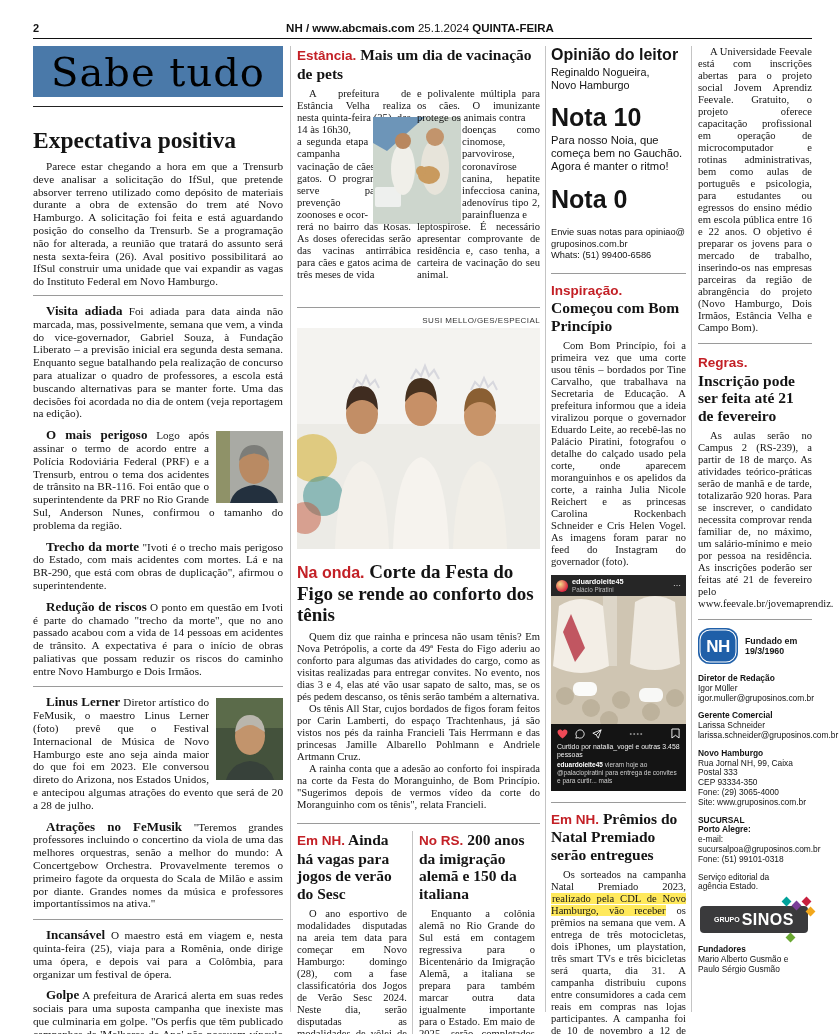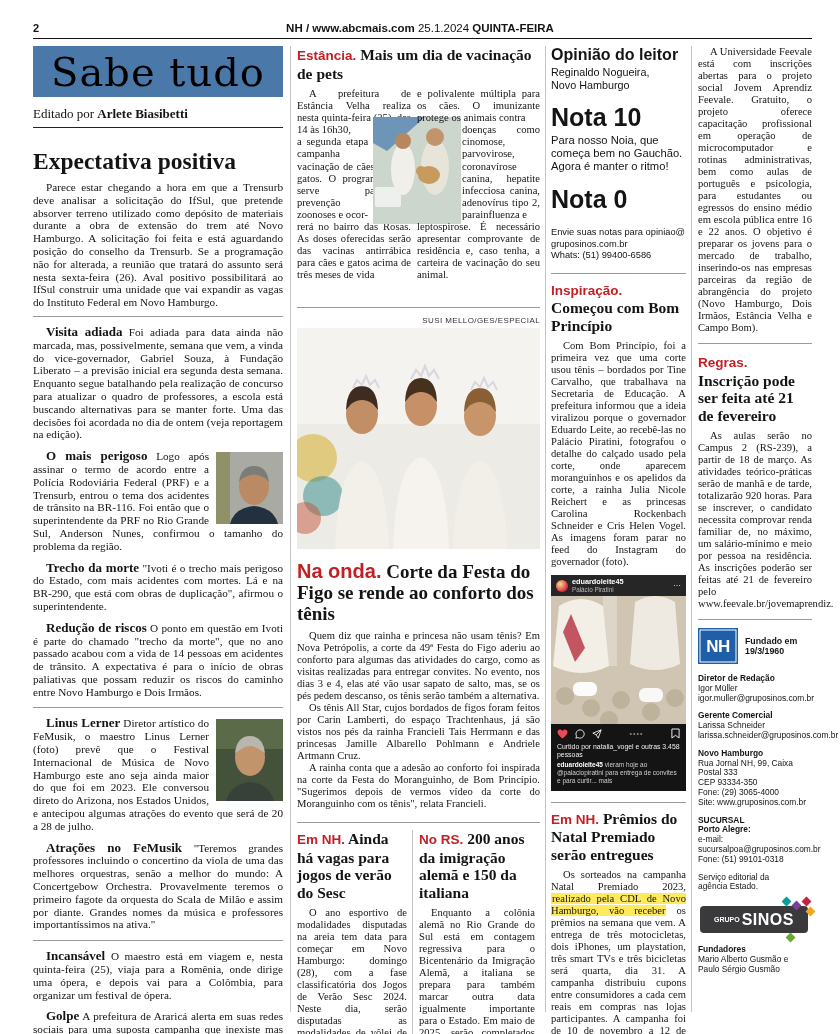--- a/index.html
+++ b/index.html
@@ -37,21 +37,21 @@
   .body1{font:400 11.2px/12.8px "Liberation Serif",serif; text-align:justify;}
   p.item{font:400 11.2px/12.8px "Liberation Serif",serif; text-align:justify; text-indent:13px; margin:9px 0;}
   p.item b.head{font:700 13px/12.8px "Liberation Serif",serif;}
   .fr{float:right; margin:2px 0 2px 7px;}
 
   
   h2.art{font:700 15.5px/17.5px "Liberation Serif",serif; margin-bottom:6px;}
   h2.art .kick, h2.big .kick{color:var(--red); font-family:"Liberation Sans",sans-serif; font-weight:700;}
   h2.art .kick{font-size:13.5px;}
   h2.big{font:700 19px/21px "Liberation Serif",serif; margin-bottom:6px;}
-  h2.big .kick{font-size:20px;}
+  h2.big .kick{font-size:16px;}
   .body2{font:400 10.6px/12px "Liberation Serif",serif; text-align:justify;}
   .body2 p{text-indent:12px;}
 
   
   .vacwrap{position:relative; height:212px; margin-top:3px;}
   .vleft{position:absolute; left:0; top:0; width:114px;}
   .vright{position:absolute; right:0; top:0; width:123px;}
   .vseg{font:400 10.6px/12.1px "Liberation Serif",serif; text-align:justify;}
   .vleft .s1{width:114px; text-indent:12px;}
   .vleft .s2{width:86px;}
@@ -91,21 +91,21 @@
   .igmid{margin:0 auto; color:#888; font-size:7px; letter-spacing:1px;}
   .iglikes{padding:2px 6px 0; font:400 6.9px/8.2px "Liberation Sans",sans-serif; color:#eee;}
   .igcap{padding:2px 6px 6px; font:400 6.5px/7.8px "Liberation Sans",sans-serif; color:#cfcfcf;}
   .igcap b{color:#fff;}
 
   mark{background:var(--hl); color:inherit; padding:0 1px;}
 
   
   .nhrow{display:flex; align-items:center; gap:7px; margin:8px 0 10px;}
   .nhlogo{width:40px; height:36px; background:var(--nhblue); color:#fff; display:flex; align-items:center; justify-content:center;
-          font:700 17px/17px "Liberation Sans",sans-serif; letter-spacing:-.5px; box-shadow:inset 0 0 0 1.5px var(--nhblue), inset 0 0 0 2.5px #fff;}
+          font:700 17px/17px "Liberation Sans",sans-serif; letter-spacing:-.5px; box-shadow:inset 0 0 0 1.5px var(--nhblue), inset 0 0 0 2.5px #fff;border-radius:12px;}
   .nhfound{font:700 8.8px/10.5px "Liberation Sans",sans-serif;}
   .mblock{font:400 8.4px/9.8px "Liberation Sans",sans-serif; margin-bottom:8px;}
   .mblock .mt{font-weight:700;}
   .sinos{position:relative; width:108px; height:27px; background:#3a3a3c; border-radius:4px; margin:14px 0 12px 2px;
          display:flex; align-items:center; justify-content:center; gap:2px;}
   .sinos .g{font:700 7px/7px "Liberation Sans",sans-serif; color:#fff;}
   .sinos .s{font:700 16px/16px "Liberation Sans",sans-serif; color:#fff; letter-spacing:.5px;}
   .dia{position:absolute; width:7px; height:7px; transform:rotate(45deg);}
   .d1{background:#00a19a; right:18px; top:-8px;}
   .d2{background:#7a3f98; right:8px; top:-4px;}
@@ -126,24 +126,20 @@
   </div>
   <div class="header-rule"></div>
 
   <div class="vdiv" id="vd1"></div>
   <div class="vdiv" id="vd2"></div>
   <div class="vdiv" id="vd3"></div>
 
   <div class="col" id="col1">
     <div class="sabebox">
       <span>Sabe tudo</span>
-    </div>
-    <div class="editedby">
-      <span>Editado por</span>
-      <b>Arlete Biasibetti</b>
     </div>
     <div class="rule-dark"></div>
     <h1>Expectativa positiva</h1>
     <p class="body1" style="text-indent:13px">Parece estar chegando a hora em que a Trensurb deve analisar a solicitação do IfSul, que pretende absorver terreno utilizado como depósito de materiais durante a obra de extensão do trem até Novo Hamburgo. A solicitação foi feita e está aguardando posição do conselho da Trensurb. Se a programação não for alterada, a reunião que tratará do assunto será nesta sexta-feira (26). Aval positivo possibilitará ao IfSul construir uma unidade que vai expandir as vagas do Instituto Federal em Novo Hamburgo.</p>
     <div class="rule"></div>
 
     <p class="item">
       <b class="head">Visita adiada</b>
       <span>Foi adiada para data ainda não marcada, mas, possivelmente, semana que vem, a vinda do vice-governador, Gabriel Souza, à Fundação Liberato – a previsão inicial era segunda desta semana. Enquanto segue batalhando pela realização de concurso para atualizar o quadro de professores, a escola está buscando alternativas para se manter forte. Uma das decisões foi acordada no dia de ontem (veja reportagem na edição).</span>
     </p>

